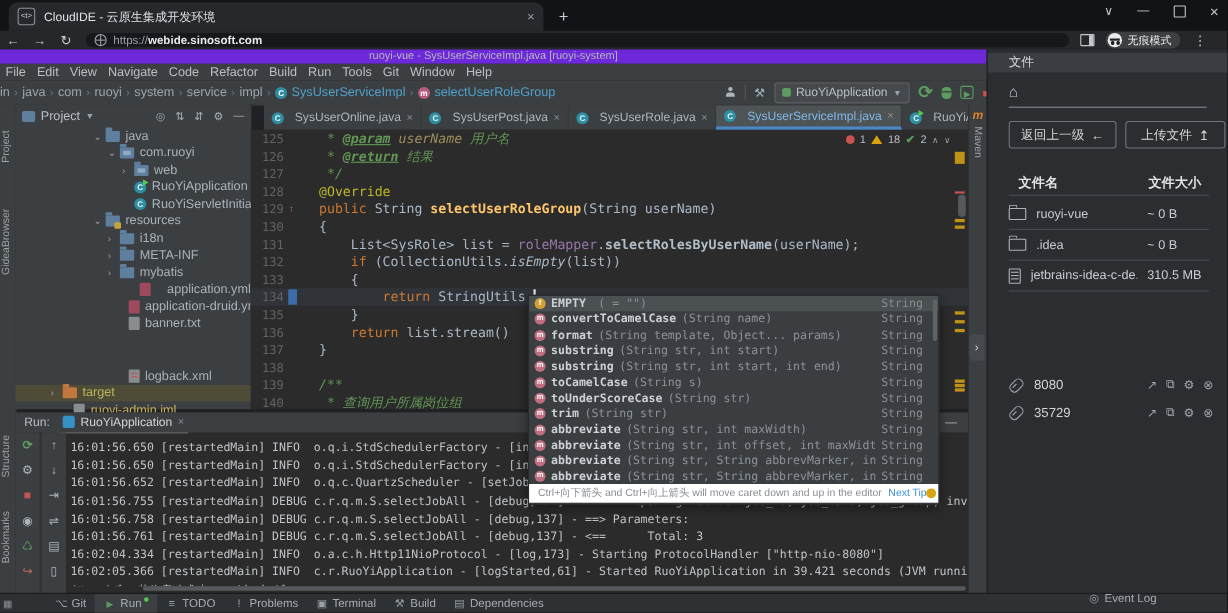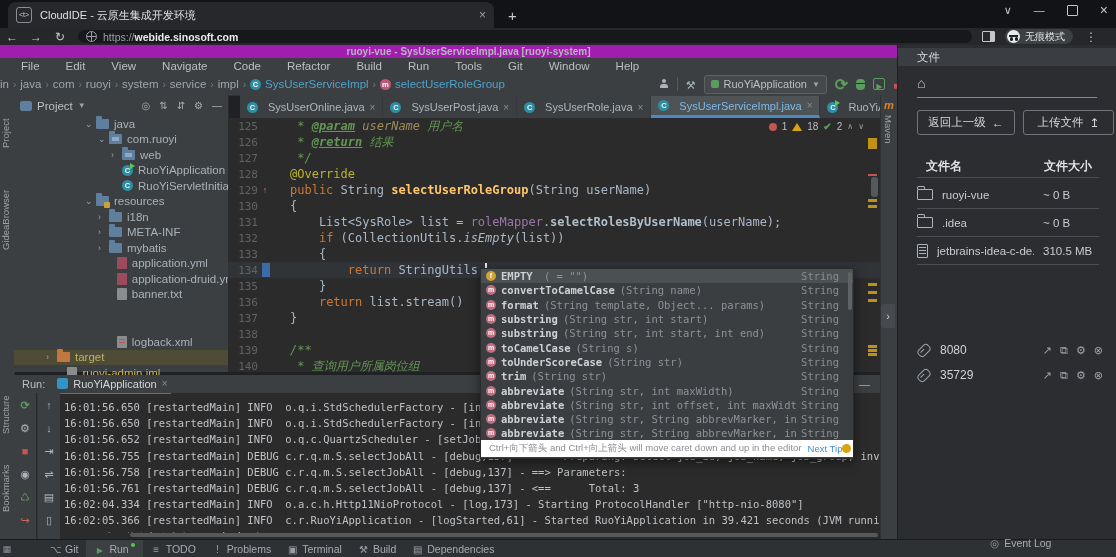--- a/index.html
+++ b/index.html
@@ -42,25 +42,25 @@
              padding:0 8px 0 2px;margin-left:10px;}
   .incog{width:13px;height:13px;border-radius:50%;background:#e8eaed;position:relative;}
   .incog::before{content:"";position:absolute;left:2px;top:5px;width:9px;height:1.5px;background:#202124;}
   .incog::after{content:"";position:absolute;left:2.5px;top:7px;width:3.5px;height:3.5px;border-radius:50%;
                 background:#202124;box-shadow:5px 0 0 #202124;}
   .incoglbl{color:#e8eaed;font-size:10px;margin-left:5px;}
   .kebab{color:#c3c6ca;font-size:12px;margin-left:12px;letter-spacing:0;}
   [data-name="browser-menu-icon"]::before{content:"⋮";}
 
   
-  .titlebar{left:0;top:45px;width:897px;height:13px;background:#a21caf;color:#b4b8bb;font-size:10px;
-            font-weight:bold;text-align:center;line-height:13px;overflow:hidden;padding-left:20px;}
+  .titlebar{left:0;top:45px;width:897px;height:13px;background:#6d28d9;color:#b4b8bb;font-size:10px;
+            font-weight:normal;text-align:center;line-height:13px;overflow:hidden;}
   .menubar{left:0;top:58px;width:897px;height:15px;background:#3c3f41;display:flex;align-items:center;
            padding-left:5px;gap:10px;}
-  .menu-item{color:#bbbfc3;font-size:11.5px;margin-left:16px;}
+  .menu-item{color:#bbbfc3;font-size:11.5px;}
   .toolbar{left:0;top:73px;width:897px;height:22px;background:#3c3f41;display:flex;align-items:center;
            border-bottom:1px solid #323437;}
   .crumbs{display:flex;align-items:center;margin-left:-16px;overflow:hidden;white-space:nowrap;}
   .crumb{color:#9ca6ad;font-size:11.5px;}
   .csep{color:#70767c;font-size:10px;margin:0 4px;}
   .chip{display:flex;align-items:center;gap:4px;font-size:11.5px;color:#4ea1cc;}
   .cico{width:11px;height:11px;border-radius:50%;color:#fff;font-size:7.5px;line-height:11px;
         text-align:center;font-weight:bold;flex:none;}
   .cico.cls{background:#2e8fa3;}
   .cico.mth{background:#b85c7c;}
@@ -453,21 +453,21 @@
         <div class="trow" data-name="tree-item-META-INF" style="padding-left: 84px;">
           <span class="arr" data-name="tree-arrow-icon">›</span>
           <span class="tico folder-blue" data-name="folder-blue-icon"></span>
           <span class="lbl" data-name="tree-item-label">META-INF</span>
         </div>
         <div class="trow" data-name="tree-item-mybatis" style="padding-left: 84px;">
           <span class="arr" data-name="tree-arrow-icon">›</span>
           <span class="tico folder-blue" data-name="folder-blue-icon"></span>
           <span class="lbl" data-name="tree-item-label">mybatis</span>
         </div>
-        <div class="trow" data-name="tree-item-application.yml" style="padding-left: 91.8px;">
+        <div class="trow" data-name="tree-item-application.yml" style="padding-left: 91.8px; justify-content: space-between;">
           <span class="arr" data-name="tree-arrow-spacer"></span>
           <span class="tico yml" data-name="yml-icon"></span>
           <span class="lbl" data-name="tree-item-label">application.yml</span>
         </div>
         <div class="trow" data-name="tree-item-application-druid.yml" style="padding-left: 91.8px;">
           <span class="arr" data-name="tree-arrow-spacer"></span>
           <span class="tico yml" data-name="yml-icon"></span>
           <span class="lbl" data-name="tree-item-label">application-druid.yml</span>
         </div>
         <div class="trow" data-name="tree-item-banner.txt" style="padding-left: 91.8px;">

